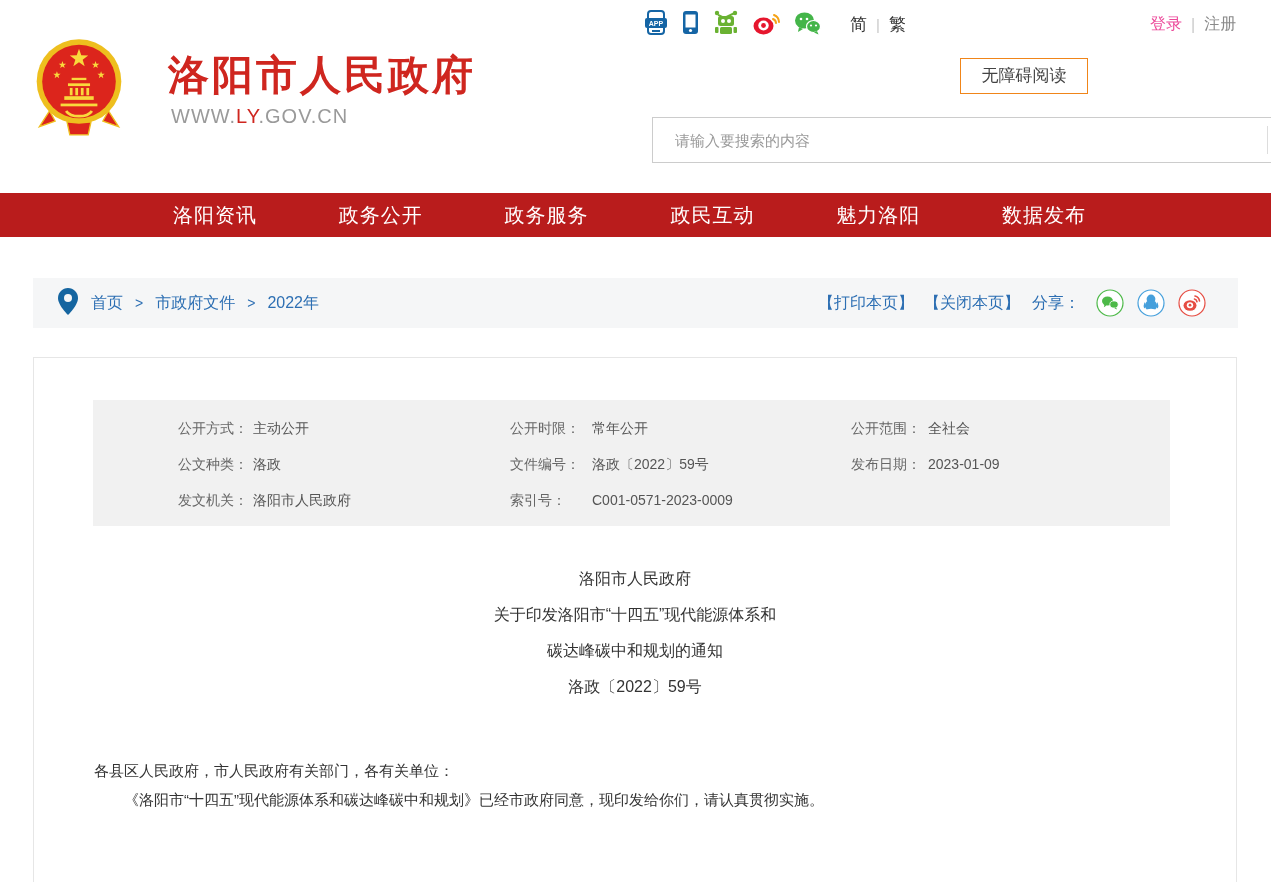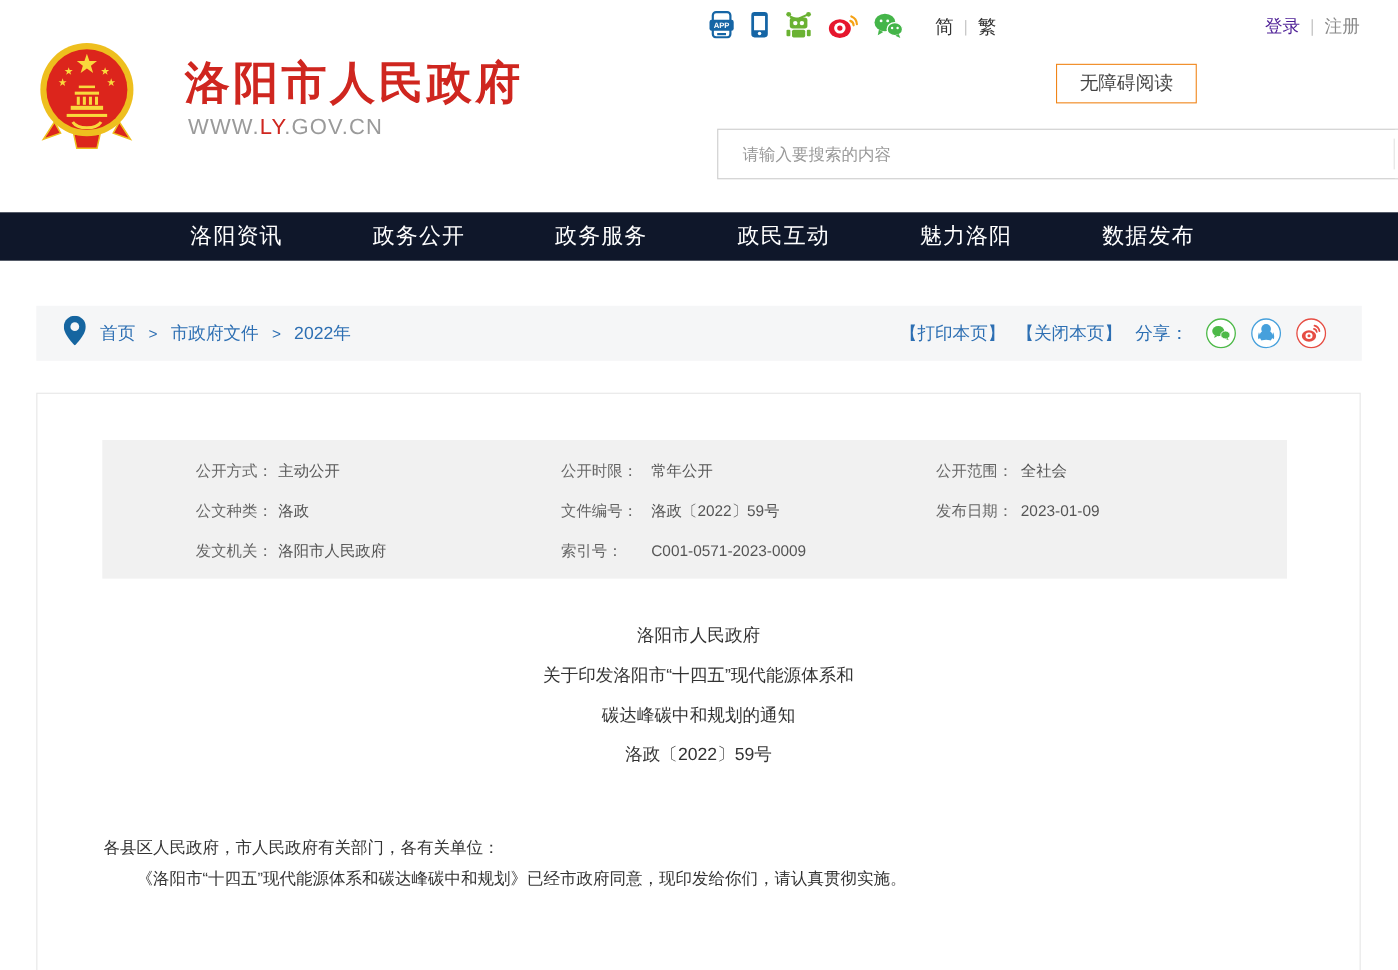--- a/index.html
+++ b/index.html
@@ -5,39 +5,39 @@
   html,body{margin:0;padding:0;}
   body{font-family:"Liberation Sans","DejaVu Sans",sans-serif;background:#fff;}
   #page{position:relative;width:1271px;height:882px;background:#fff;overflow:hidden;}
 
   
   .topbar-icons{position:absolute;left:644px;top:10px;display:flex;gap:14px;align-items:center;}
   .topbar-icons span{display:inline-flex;cursor:pointer;}
   .lang-switch{position:absolute;left:850px;top:13px;font-size:17px;color:#333;display:flex;align-items:center;gap:9px;}
   .lang-switch .divider{color:#c9c9c9;font-size:15px;}
   .auth{position:absolute;left:1150px;top:14px;font-size:16px;display:flex;align-items:center;gap:9px;}
-  .auth .login{color:#4c1d95;cursor:pointer;}
+  .auth .login{color:#ec4899;cursor:pointer;}
   .auth .divider{color:#c9c9c9;}
   .auth .register{color:#8a8a8a;cursor:pointer;}
 
   
   .emblem{position:absolute;left:33px;top:37px;}
   .site-title{position:absolute;left:168px;top:48px;font-size:41px;font-weight:bold;color:#cf261f;letter-spacing:3px;white-space:nowrap;}
   .site-url{position:absolute;left:171px;top:105px;font-size:20px;font-weight:500;color:#9a9a9a;letter-spacing:1px;}
   .site-url .hl{color:#cf261f;}
   .btn-accessibility{position:absolute;left:960px;top:58px;width:128px;height:36px;box-sizing:border-box;background:#fff;border:1px solid #f08519;color:#444;font-size:17px;line-height:34px;text-align:center;cursor:pointer;}
   .btn-elder{position:absolute;left:1088px;top:53px;width:142px;height:44px;box-sizing:border-box;background:#f08519;color:#fff;font-size:18px;line-height:44px;text-align:center;cursor:pointer;}
   .search-box{position:absolute;left:652px;top:117px;width:685px;height:46px;box-sizing:border-box;border:1px solid #ccc;display:flex;align-items:center;background:#fff;}
   .search-box input{flex:1;border:none;outline:none;height:40px;padding:0 10px 0 22px;font-size:15px;color:#333;font-family:inherit;background:transparent;}
   .search-box input::placeholder{color:#9a9a9a;}
   .search-divider{width:1px;height:28px;background:#ddd;}
   .search-btn{width:68px;height:44px;display:flex;align-items:center;justify-content:center;cursor:pointer;background:#fff;border:none;}
 
   
-  .nav{position:absolute;left:0;top:193px;width:1271px;height:44px;background:#0f172a;}
+  .nav{position:absolute;left:0;top:193px;width:1271px;height:44px;background:#b91c1c;}
   .nav-inner{margin-left:173px;width:913px;display:flex;justify-content:space-between;}
   .nav-item{line-height:44px;color:#fff;font-size:20px;letter-spacing:1px;cursor:pointer;white-space:nowrap;}
 
   
   .crumb-bar{position:absolute;left:33px;top:278px;width:1205px;height:50px;background:#f5f6f7;display:flex;align-items:center;box-sizing:border-box;padding:0 32px 0 25px;}
   .crumbs{margin-left:13px;font-size:16px;color:#2d6fb3;display:flex;align-items:center;gap:12px;white-space:nowrap;}
   .crumbs .link{cursor:pointer;}
   .crumbs .sep{font-size:14px;}
   .page-actions{margin-left:auto;display:flex;align-items:center;gap:10px;font-size:16px;color:#2d6fb3;white-space:nowrap;}
   .page-actions .act{cursor:pointer;}

